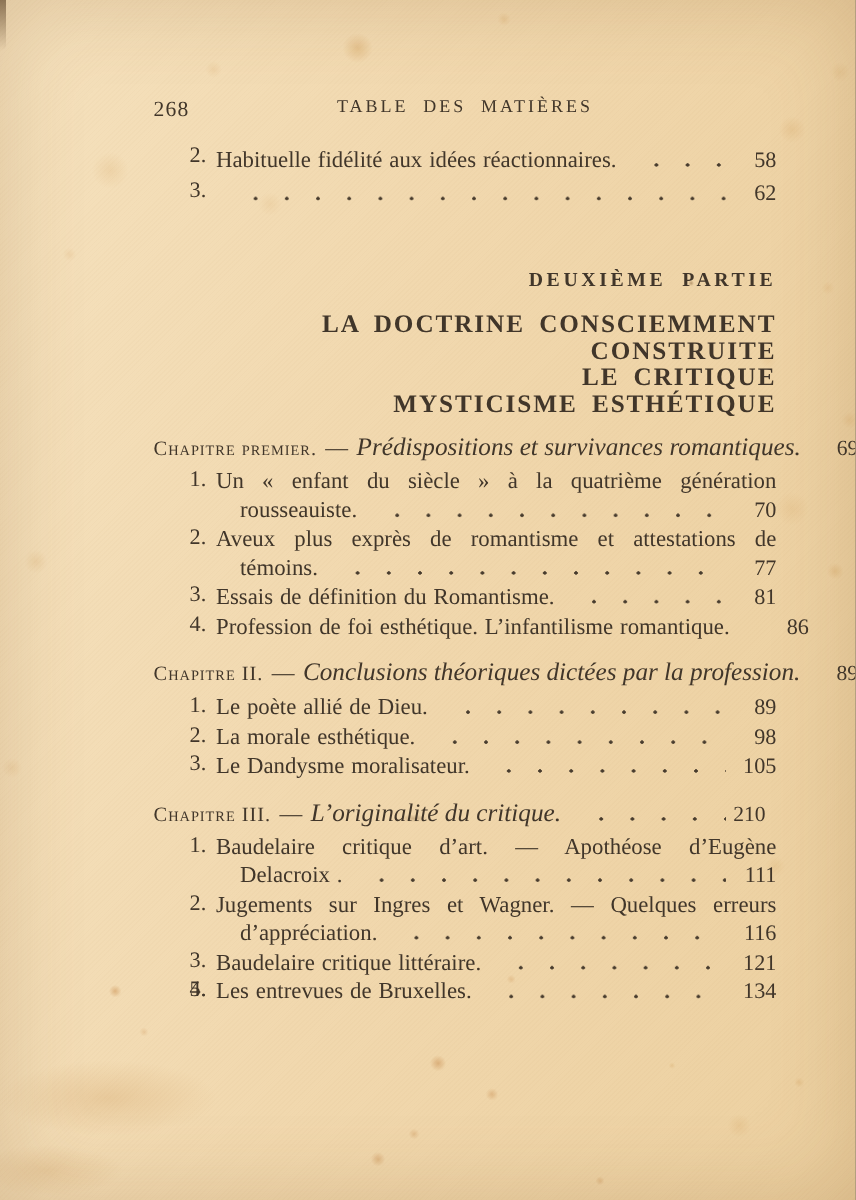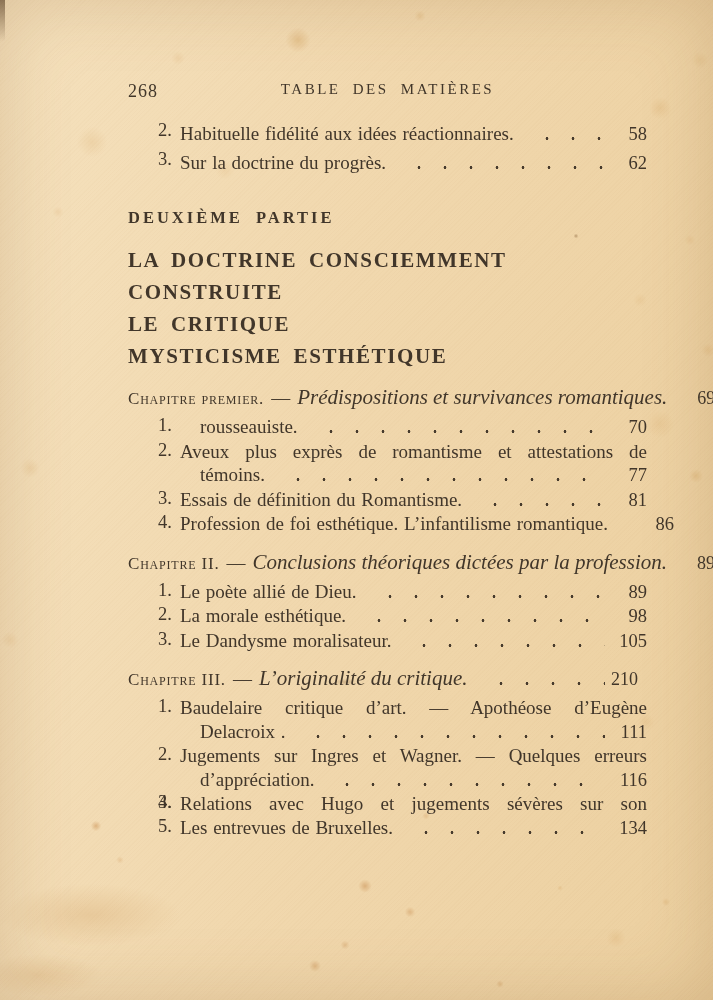--- a/index.html
+++ b/index.html
@@ -88,24 +88,24 @@
     margin: 0 6px 0 12px;
     background-image: radial-gradient(circle, #473b2d 1.25px, rgba(0,0,0,0) 1.6px);
     background-size: 26px 5px;
     background-position: 8px 1px;
     background-repeat: repeat-x;
   }
 
   .carryover { margin-top: 17px; }
 
   
-  .part { margin-top: 30px; text-align: left; }
+  .part { margin-top: 46px; text-align: right; }
   .part-label { font-size: 16.5px; font-weight: 700; letter-spacing: 3px; word-spacing: 6px; line-height: 22px; }
   .part-title { margin-top: 15px; }
-  .part-title-line { font-size: 21px; font-weight: 700; letter-spacing: 1.6px; word-spacing: 5px; line-height: 32px; }
+  .part-title-line { font-size: 21px; font-weight: 700; letter-spacing: 1.6px; word-spacing: 5px; line-height: 22px; }
 
   
   .chapters { margin-top: 3px; }
   .chapter { margin-top: 13px; }
   .chapter-head { display: flex; align-items: baseline; line-height: 24px; margin-bottom: 4px; }
   .chap-label { font-variant: small-caps; font-size: 17px; letter-spacing: 0.8px; white-space: nowrap; }
   .chap-sep { margin: 0 7px; font-size: 19px; }
   .chap-title { font-style: italic; font-size: 21px; white-space: nowrap; }
   .chap-page { min-width: 36px; text-align: left; font-size: 18px; flex: 0 0 auto; }
 </style>
@@ -126,21 +126,20 @@
           <span class="item-num">2.</span>
           <div class="item-line last">
             <span class="item-text">Habituelle fidélité aux idées réactionnaires.</span>
             <span class="leader"></span>
             <span class="item-page">58</span>
           </div>
         </div>
         <div class="toc-item">
           <span class="item-num">3.</span>
           <div class="item-line last">
-            <span class="item-text">Sur la doctrine du progrès.</span>
             <span class="leader"></span>
             <span class="item-page">62</span>
           </div>
         </div>
       </section>
 
     <section class="part">
       <div class="part-label">DEUXIÈME PARTIE</div>
       <div class="part-title">
           <div class="part-title-line">LA DOCTRINE CONSCIEMMENT CONSTRUITE</div>
@@ -154,20 +153,21 @@
           <div class="chapter-head">
             <span class="chap-label">Chapitre premier.</span>
             <span class="chap-sep">—</span>
             <span class="chap-title">Prédispositions et survivances romantiques.</span>
             <span class="leader"></span>
             <span class="chap-page">69</span>
           </div>
           <div class="chapter-items">
             <div class="toc-item">
               <span class="item-num">1.</span>
+              <div class="item-line justify"><span class="item-text">Un « enfant du siècle » à la quatrième génération</span></div>
               <div class="item-line cont last">
                 <span class="item-text">rousseauiste.</span>
                 <span class="leader"></span>
                 <span class="item-page">70</span>
               </div>
             </div>
             <div class="toc-item">
               <span class="item-num">2.</span>
               <div class="item-line justify"><span class="item-text">Aveux plus exprès de romantisme et attestations de</span></div>
               <div class="item-line cont last">
@@ -251,24 +251,28 @@
               <span class="item-num">2.</span>
               <div class="item-line justify"><span class="item-text">Jugements sur Ingres et Wagner. — Quelques erreurs</span></div>
               <div class="item-line cont last">
                 <span class="item-text">d’appréciation.</span>
                 <span class="leader"></span>
                 <span class="item-page">116</span>
               </div>
             </div>
             <div class="toc-item">
               <span class="item-num">3.</span>
+              <div class="item-line last">
+                <span class="item-text">Baudelaire critique littéraire.</span>
+                <span class="leader"></span>
+                <span class="item-page">121</span>
+              </div>
             </div>
             <div class="toc-item">
               <span class="item-num">4.</span>
-              <div class="item-line justify"><span class="item-text">Relations avec Hugo et jugements sévères sur son</span></div>
             </div>
             <div class="toc-item">
               <span class="item-num">5.</span>
               <div class="item-line last">
                 <span class="item-text">Les entrevues de Bruxelles.</span>
                 <span class="leader"></span>
                 <span class="item-page">134</span>
               </div>
             </div>
           </div>

